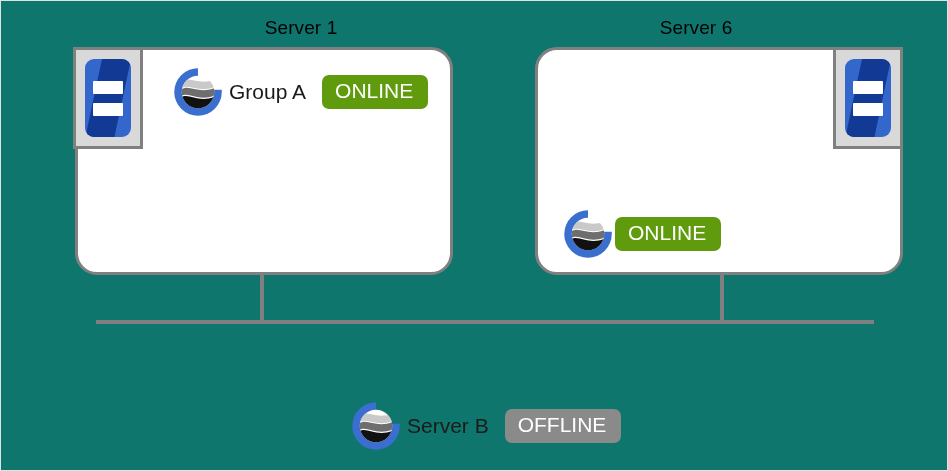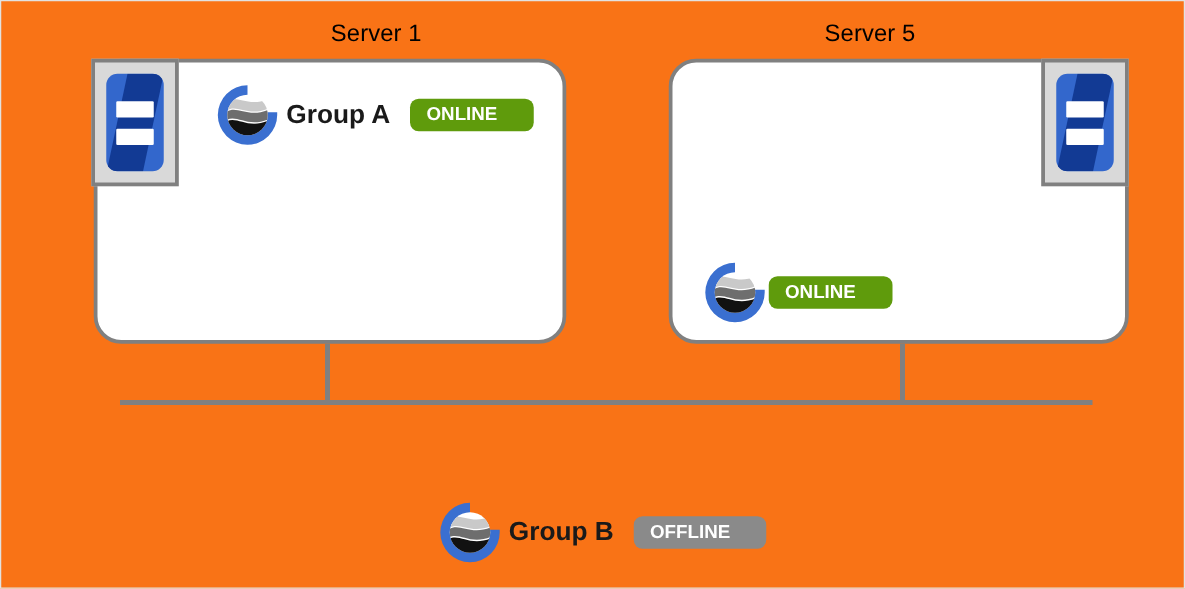--- a/index.html
+++ b/index.html
@@ -7,21 +7,21 @@
     padding: 0;
     background: #ffffff;
   }
   body {
     font-family: "Liberation Sans", sans-serif;
   }
   #canvas {
     position: relative;
     width: 948px;
     height: 471px;
-    background: #f97316;
+    background: #0f766e;
     border: 1px solid #e2e2e2;
     box-sizing: border-box;
     overflow: hidden;
   }
 
   
   .server-title {
     position: absolute;
     font-size: 19px;
     color: #000000;
@@ -87,43 +87,42 @@
   }
   .server-icon .bar.b1 { top: 22px; }
   .server-icon .bar.b2 { top: 44px; }
 
   
   .group-row {
     position: absolute;
     display: flex;
     align-items: center;
     white-space: nowrap;
-    font-weight: bold;
   }
   #group-a { left: 170px; top: 64px; }
   #group-c { left: 560px; top: 206px; }
   #group-b { left: 348px; top: 398px; }
 
   .glogo {
     width: 54px;
     height: 54px;
     flex: 0 0 auto;
     display: block;
   }
   .group-label {
     font-size: 21px;
     color: #1a1a1a;
     margin-left: 4px;
     margin-right: 16px;
   }
   .status-badge {
-    font-size: 15px;
+    font-size: 21px;
     color: #ffffff;
     border-radius: 7px;
-    padding: 5px 29px 6px 13px;
+    padding: 5px 15px 6px 13px;
     line-height: 1.05;
     display: inline-block;
   }
   .status-badge.online  { background: #5f9b0c; }
   .status-badge.offline { background: #8a8a8a; text-align: center; }
 
   
   .vline {
     position: absolute;
     width: 4px;
@@ -139,21 +138,21 @@
     height: 4px;
     background: #808080;
   }
 </style>
 </head>
 <body>
 
 <div id="canvas">
 
   <div class="server-title" id="title-1">Server 1</div>
-  <div class="server-title" id="title-2">Server 5</div>
+  <div class="server-title" id="title-2">Server 6</div>
 
   <div class="server-box" id="box-1"></div>
 
   <div class="server-box" id="box-2"></div>
 
   <div class="server-icon" id="icon-1">
     <div class="chassis">
       <div class="bar b1"></div>
       <div class="bar b2"></div>
     </div>
@@ -209,17 +208,17 @@
       <clipPath id="sphereClipB">
           <circle cx="50" cy="50" r="30"></circle>
         </clipPath>
       <g clip-path="url(#sphereClipB)">
         <rect x="18" y="18" width="64" height="64" fill="#ffffff"></rect>
         <path d="M18 30 C34 18, 50 40, 82 26 L82 40 C50 54, 34 32, 18 44 Z" fill="#c9c9c9"></path>
         <path d="M18 46 C34 34, 50 56, 82 42 L82 56 C50 70, 34 48, 18 58 Z" fill="#6e6e6e"></path>
         <path d="M18 60 C34 50, 50 72, 82 58 L82 84 L18 84 Z" fill="#111111"></path>
       </g>
     </svg>
-    <span class="group-label">Group B</span>
+    <span class="group-label">Server B</span>
     <span class="status-badge offline">OFFLINE</span>
   </div>
 
 </div>
 
 </body></html>

